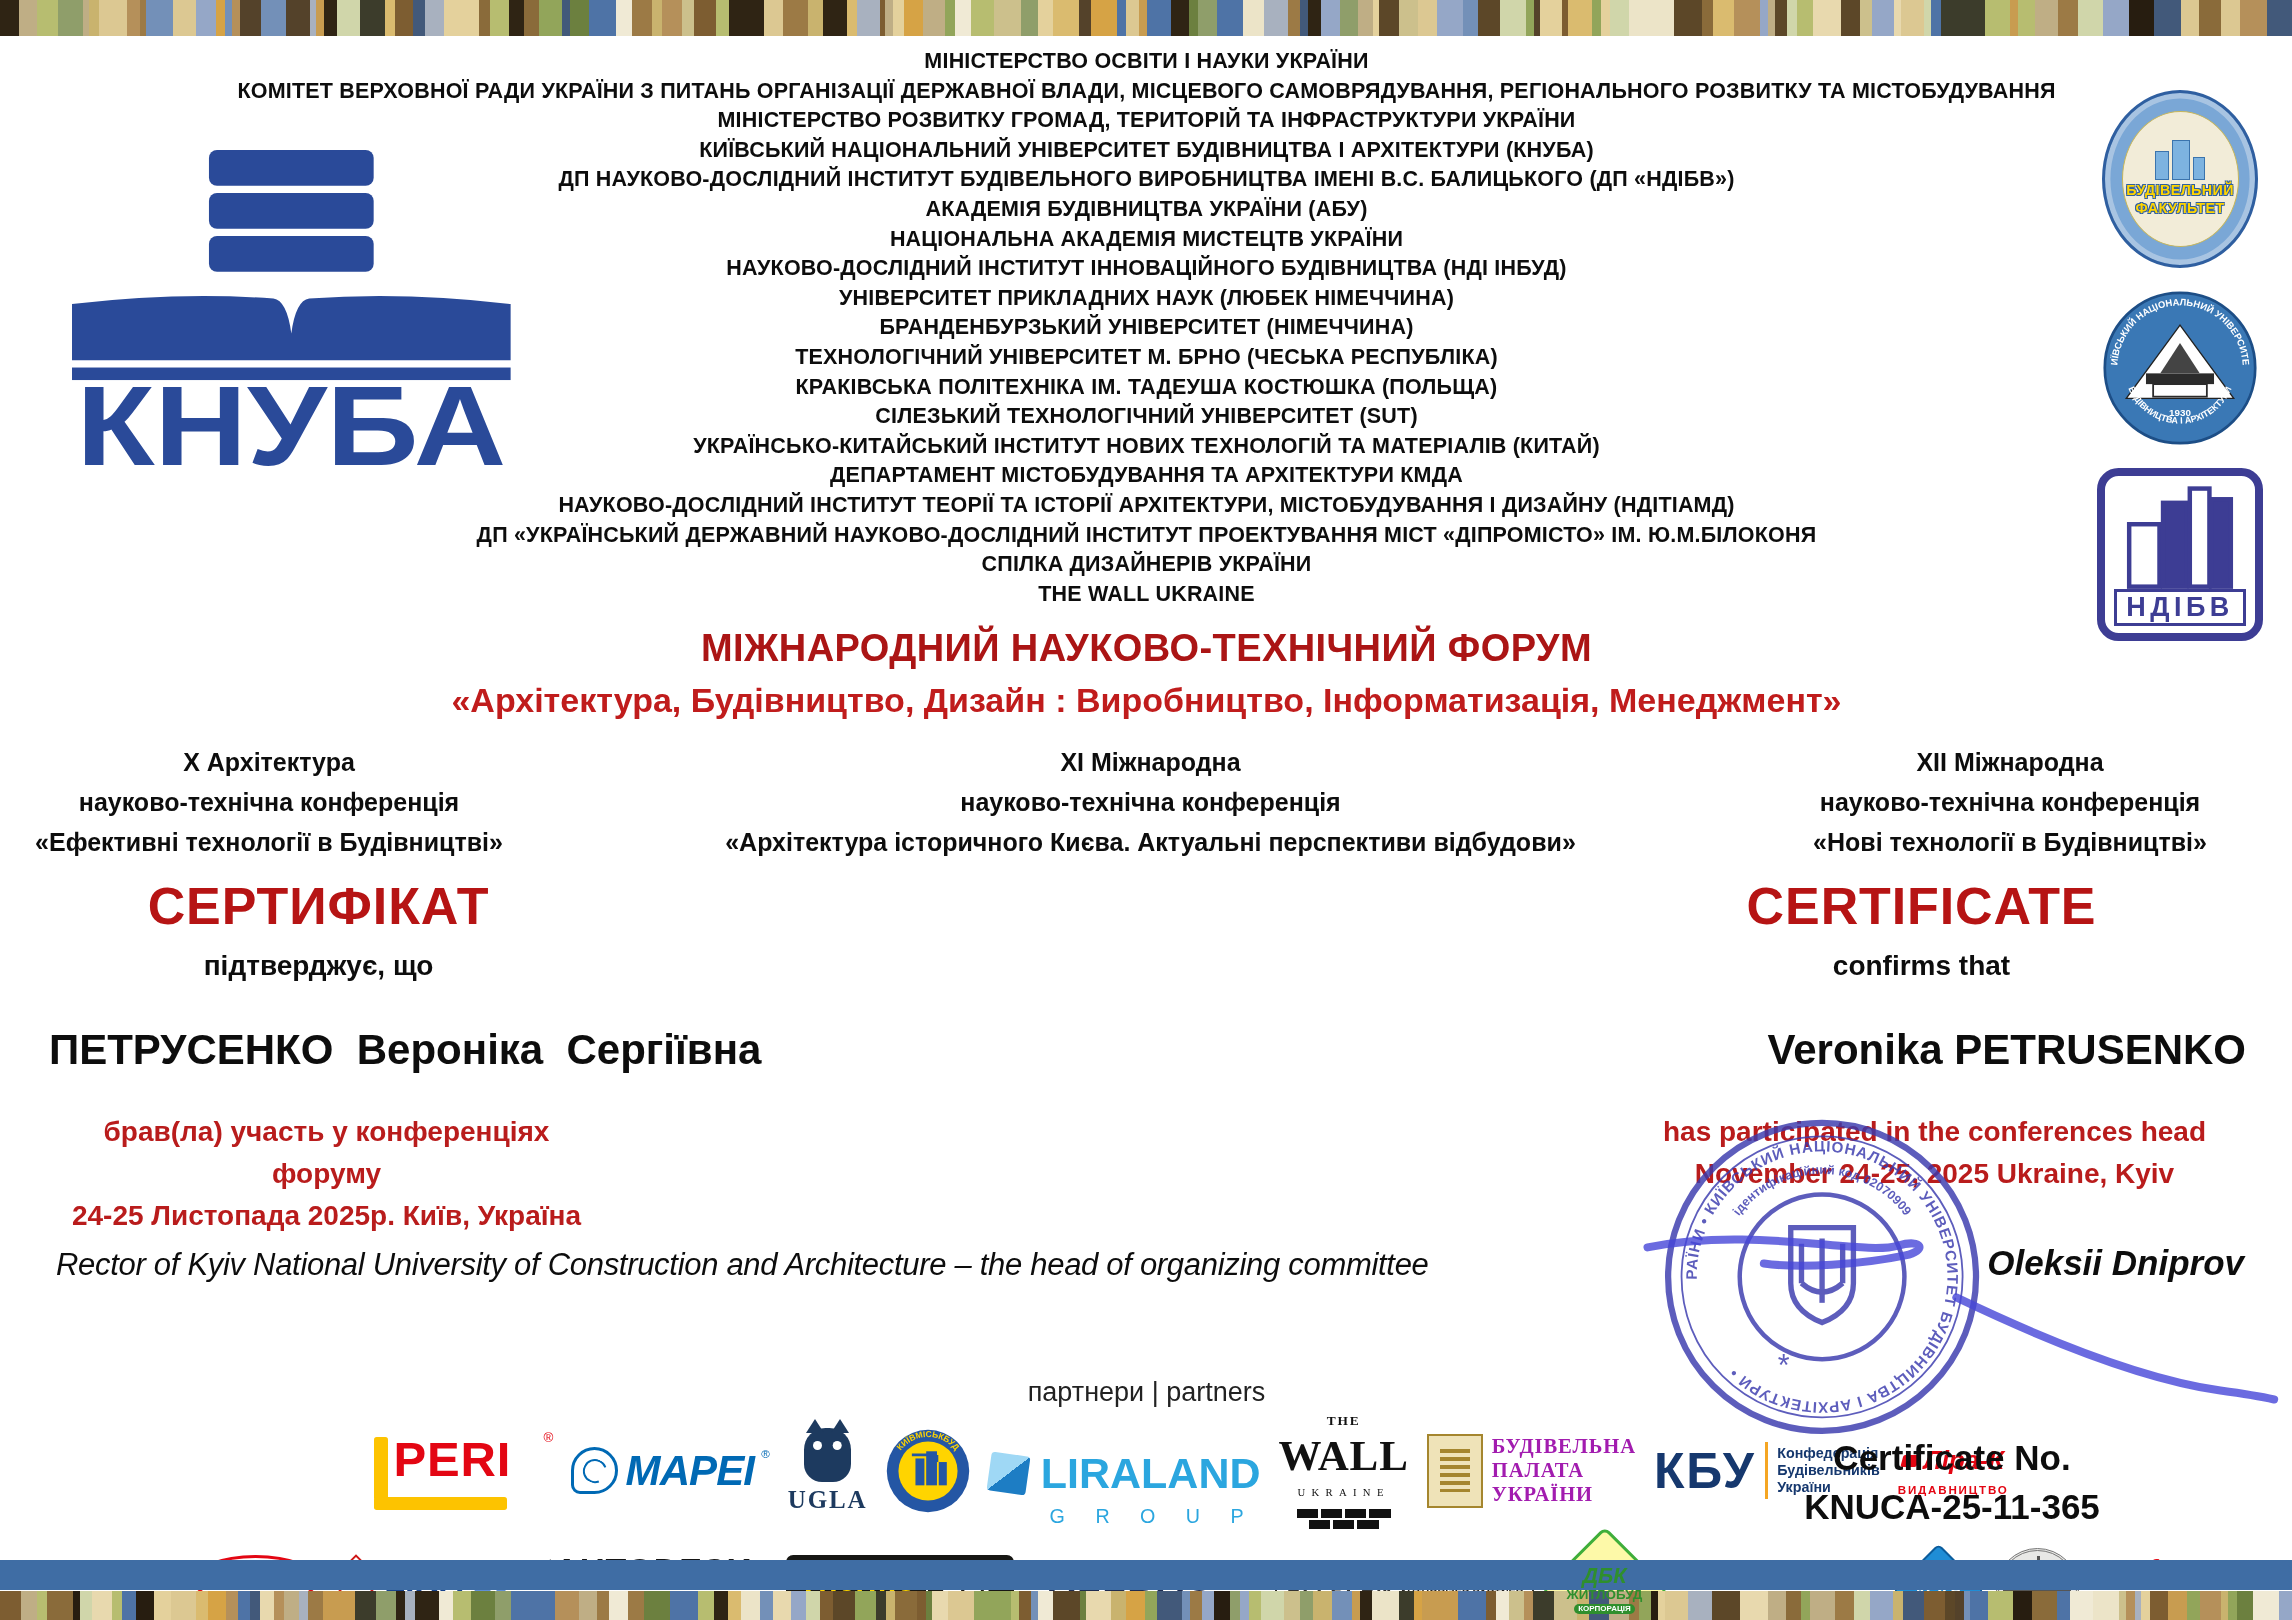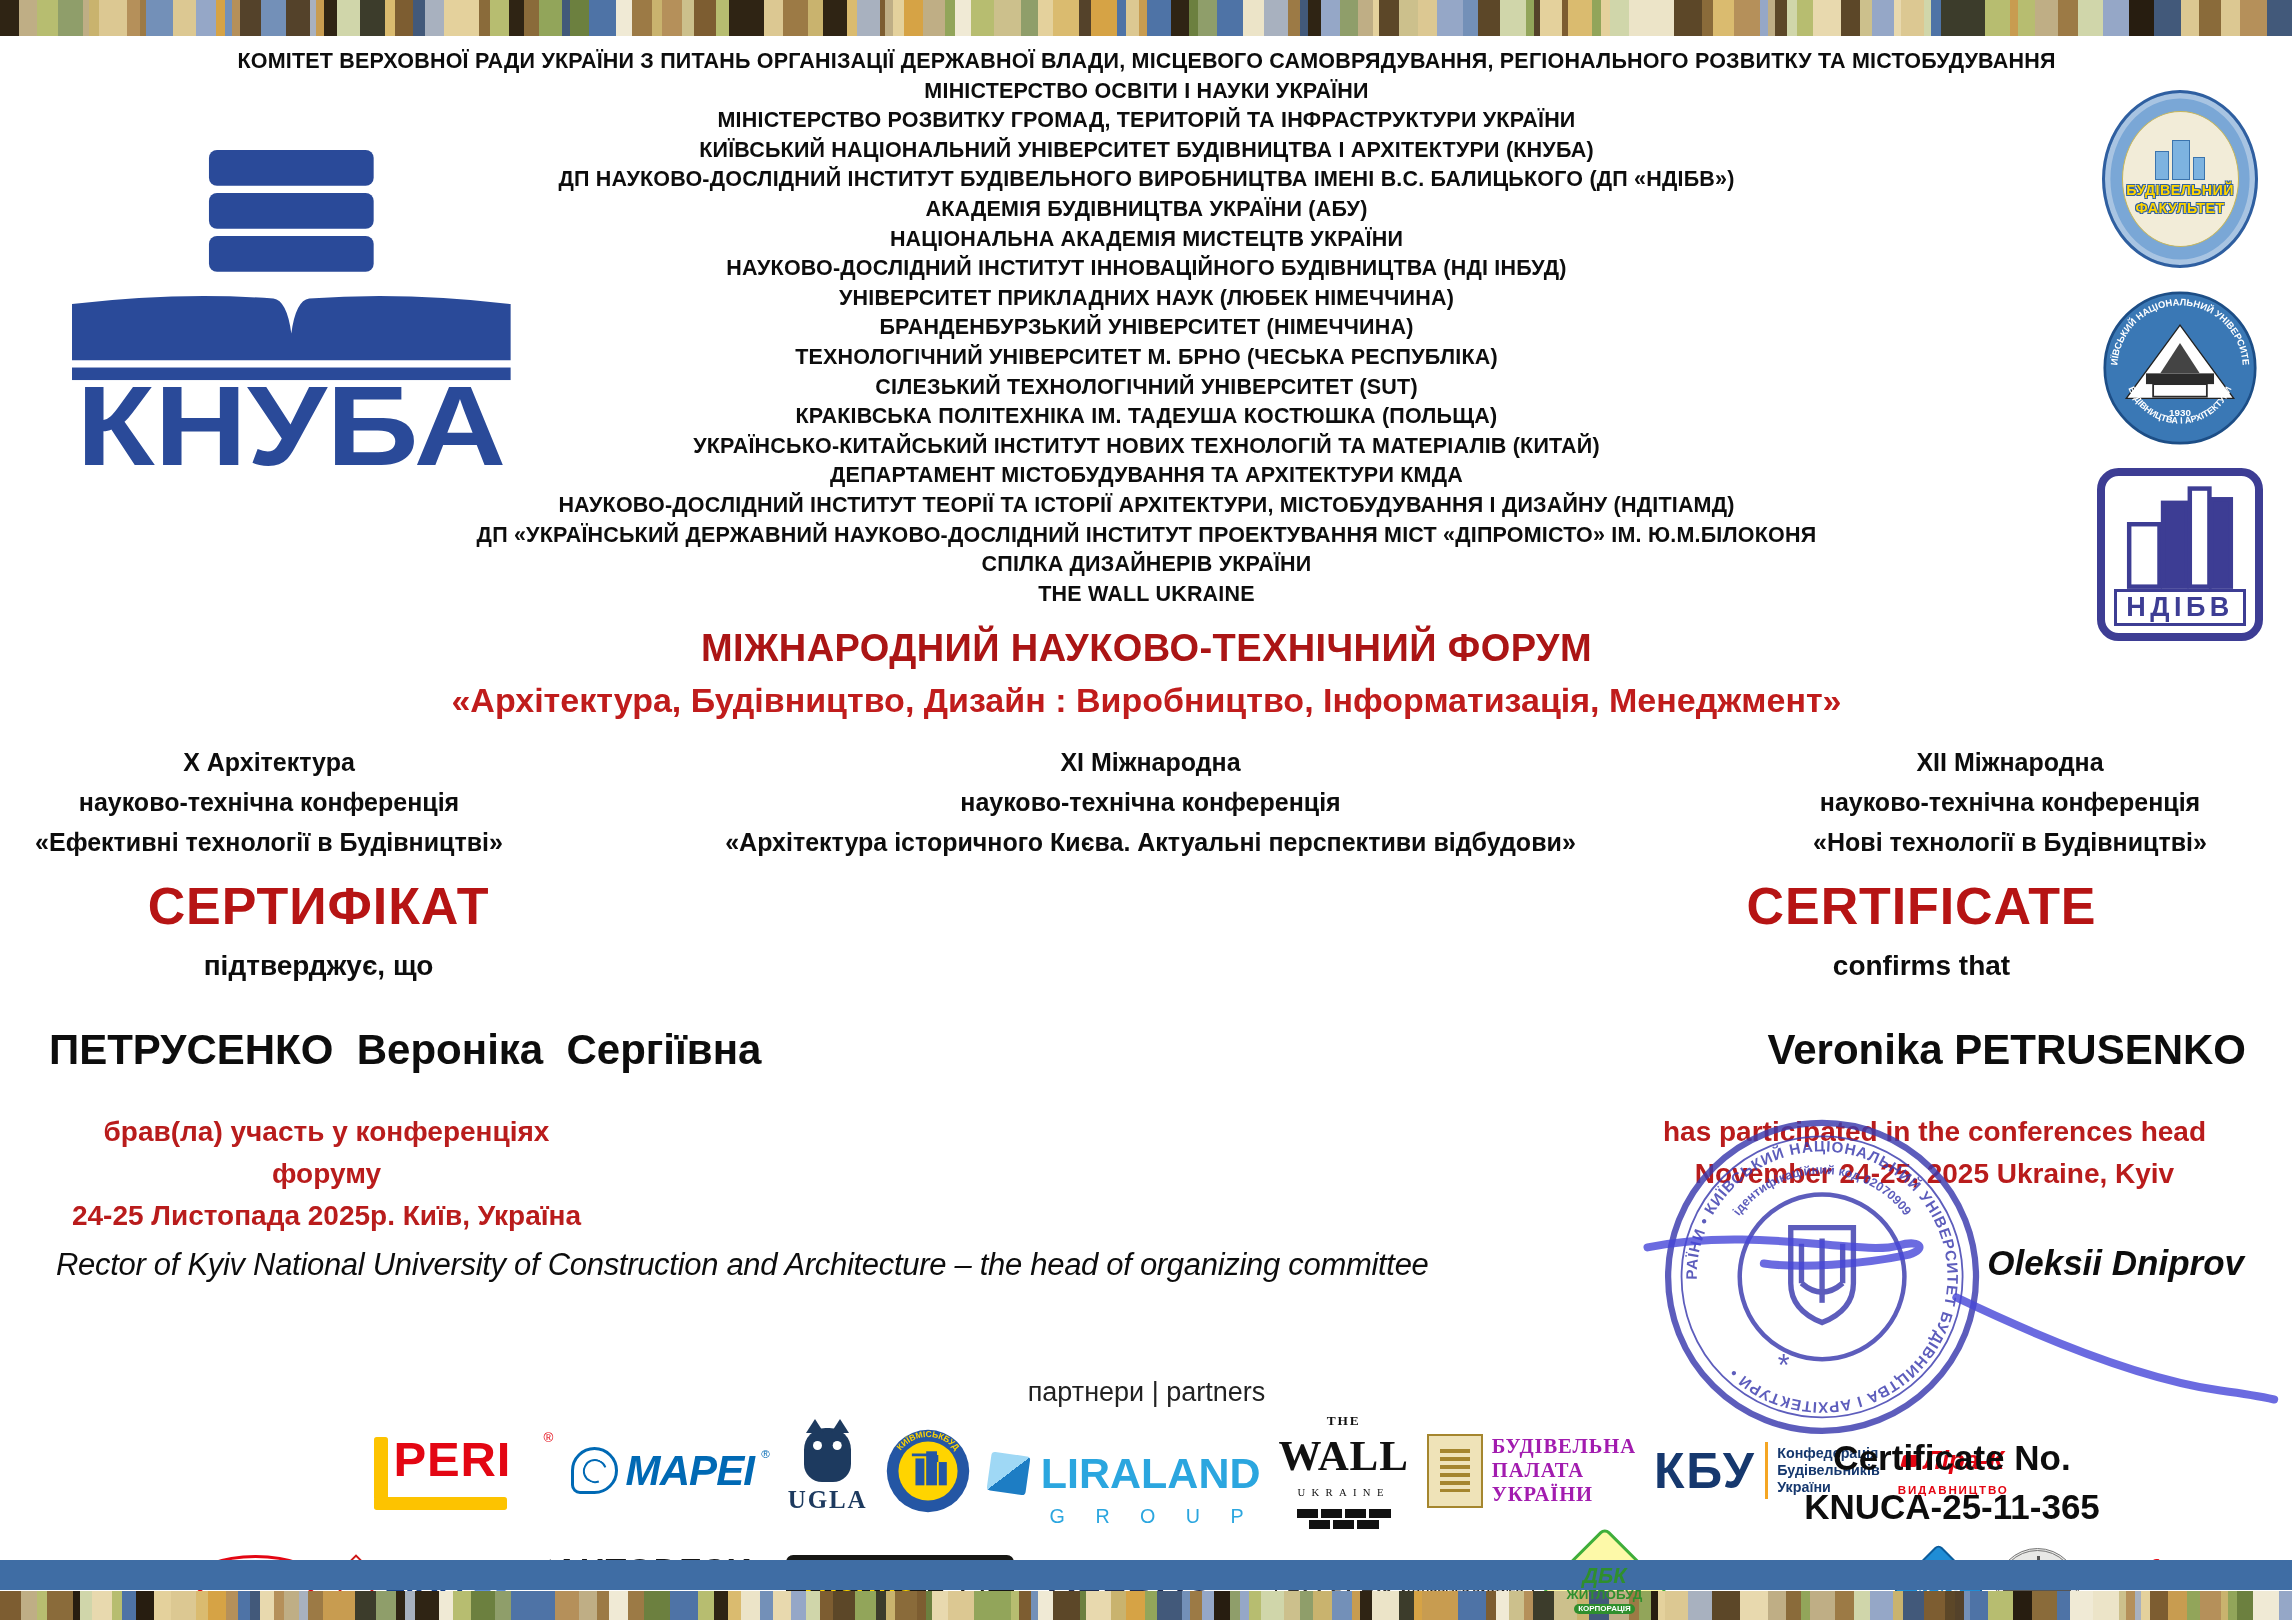--- a/index.html
+++ b/index.html
@@ -315,33 +315,33 @@
       <div style="width: 27px; background: rgb(66, 89, 122);"></div>
       <div style="width: 18px; background: rgb(220, 200, 146);"></div>
       <div style="width: 21.5px; background: rgb(138, 107, 58);"></div>
       <div style="width: 19px; background: rgb(220, 200, 146);"></div>
       <div style="width: 27px; background: rgb(181, 144, 90);"></div>
       <div style="width: 25px; background: rgb(66, 89, 122);"></div>
     </div>
 
   <div class="orgs">
 
-  <div>КОМІТЕТ ВЕРХОВНОЇ РАДИ УКРАЇНИ З ПИТАНЬ ОРГАНІЗАЦІЇ ДЕРЖАВНОЇ ВЛАДИ, МІСЦЕВОГО САМОВРЯДУВАННЯ, РЕГІОНАЛЬНОГО РОЗВИТКУ ТА МІСТОБУДУВАННЯ</div>
-      <div>МІНІСТЕРСТВО ОСВІТИ І НАУКИ УКРАЇНИ</div>
+  <div>МІНІСТЕРСТВО ОСВІТИ І НАУКИ УКРАЇНИ</div>
+      <div>КОМІТЕТ ВЕРХОВНОЇ РАДИ УКРАЇНИ З ПИТАНЬ ОРГАНІЗАЦІЇ ДЕРЖАВНОЇ ВЛАДИ, МІСЦЕВОГО САМОВРЯДУВАННЯ, РЕГІОНАЛЬНОГО РОЗВИТКУ ТА МІСТОБУДУВАННЯ</div>
       <div>МІНІСТЕРСТВО РОЗВИТКУ ГРОМАД, ТЕРИТОРІЙ ТА ІНФРАСТРУКТУРИ УКРАЇНИ</div>
       <div>КИЇВСЬКИЙ НАЦІОНАЛЬНИЙ УНІВЕРСИТЕТ  БУДІВНИЦТВА І АРХІТЕКТУРИ (КНУБА)</div>
       <div>ДП НАУКОВО-ДОСЛІДНИЙ ІНСТИТУТ БУДІВЕЛЬНОГО ВИРОБНИЦТВА ІМЕНІ В.С. БАЛИЦЬКОГО (ДП «НДІБВ»)</div>
       <div>АКАДЕМІЯ БУДІВНИЦТВА УКРАЇНИ (АБУ)</div>
       <div>НАЦІОНАЛЬНА АКАДЕМІЯ МИСТЕЦТВ УКРАЇНИ</div>
       <div>НАУКОВО-ДОСЛІДНИЙ ІНСТИТУТ ІННОВАЦІЙНОГО БУДІВНИЦТВА (НДІ ІНБУД)</div>
       <div>УНІВЕРСИТЕТ ПРИКЛАДНИХ НАУК (ЛЮБЕК НІМЕЧЧИНА)</div>
       <div>БРАНДЕНБУРЗЬКИЙ УНІВЕРСИТЕТ (НІМЕЧЧИНА)</div>
       <div>ТЕХНОЛОГІЧНИЙ УНІВЕРСИТЕТ М. БРНО (ЧЕСЬКА РЕСПУБЛІКА)</div>
+      <div>КРАКІВСЬКА ПОЛІТЕХНІКА ІМ. ТАДЕУША КОСТЮШКА (ПОЛЬЩА)</div>
       <div>СІЛЕЗЬКИЙ ТЕХНОЛОГІЧНИЙ УНІВЕРСИТЕТ (SUT)</div>
-      <div>КРАКІВСЬКА ПОЛІТЕХНІКА ІМ. ТАДЕУША КОСТЮШКА (ПОЛЬЩА)</div>
       <div>УКРАЇНСЬКО-КИТАЙСЬКИЙ ІНСТИТУТ НОВИХ ТЕХНОЛОГІЙ ТА МАТЕРІАЛІВ (КИТАЙ)</div>
       <div>ДЕПАРТАМЕНТ МІСТОБУДУВАННЯ ТА АРХІТЕКТУРИ КМДА</div>
       <div>НАУКОВО-ДОСЛІДНИЙ ІНСТИТУТ ТЕОРІЇ ТА ІСТОРІЇ АРХІТЕКТУРИ, МІСТОБУДУВАННЯ І ДИЗАЙНУ (НДІТІАМД)</div>
       <div>ДП «УКРАЇНСЬКИЙ ДЕРЖАВНИЙ НАУКОВО-ДОСЛІДНИЙ ІНСТИТУТ ПРОЕКТУВАННЯ МІСТ «ДІПРОМІСТО» ІМ. Ю.М.БІЛОКОНЯ</div>
       <div>СПІЛКА ДИЗАЙНЕРІВ УКРАЇНИ</div>
       <div>THE WALL UKRAINE</div>
     </div>
 
   <div class="knuba-logo">
     <svg width="448" height="333" viewBox="0 0 500 372">

